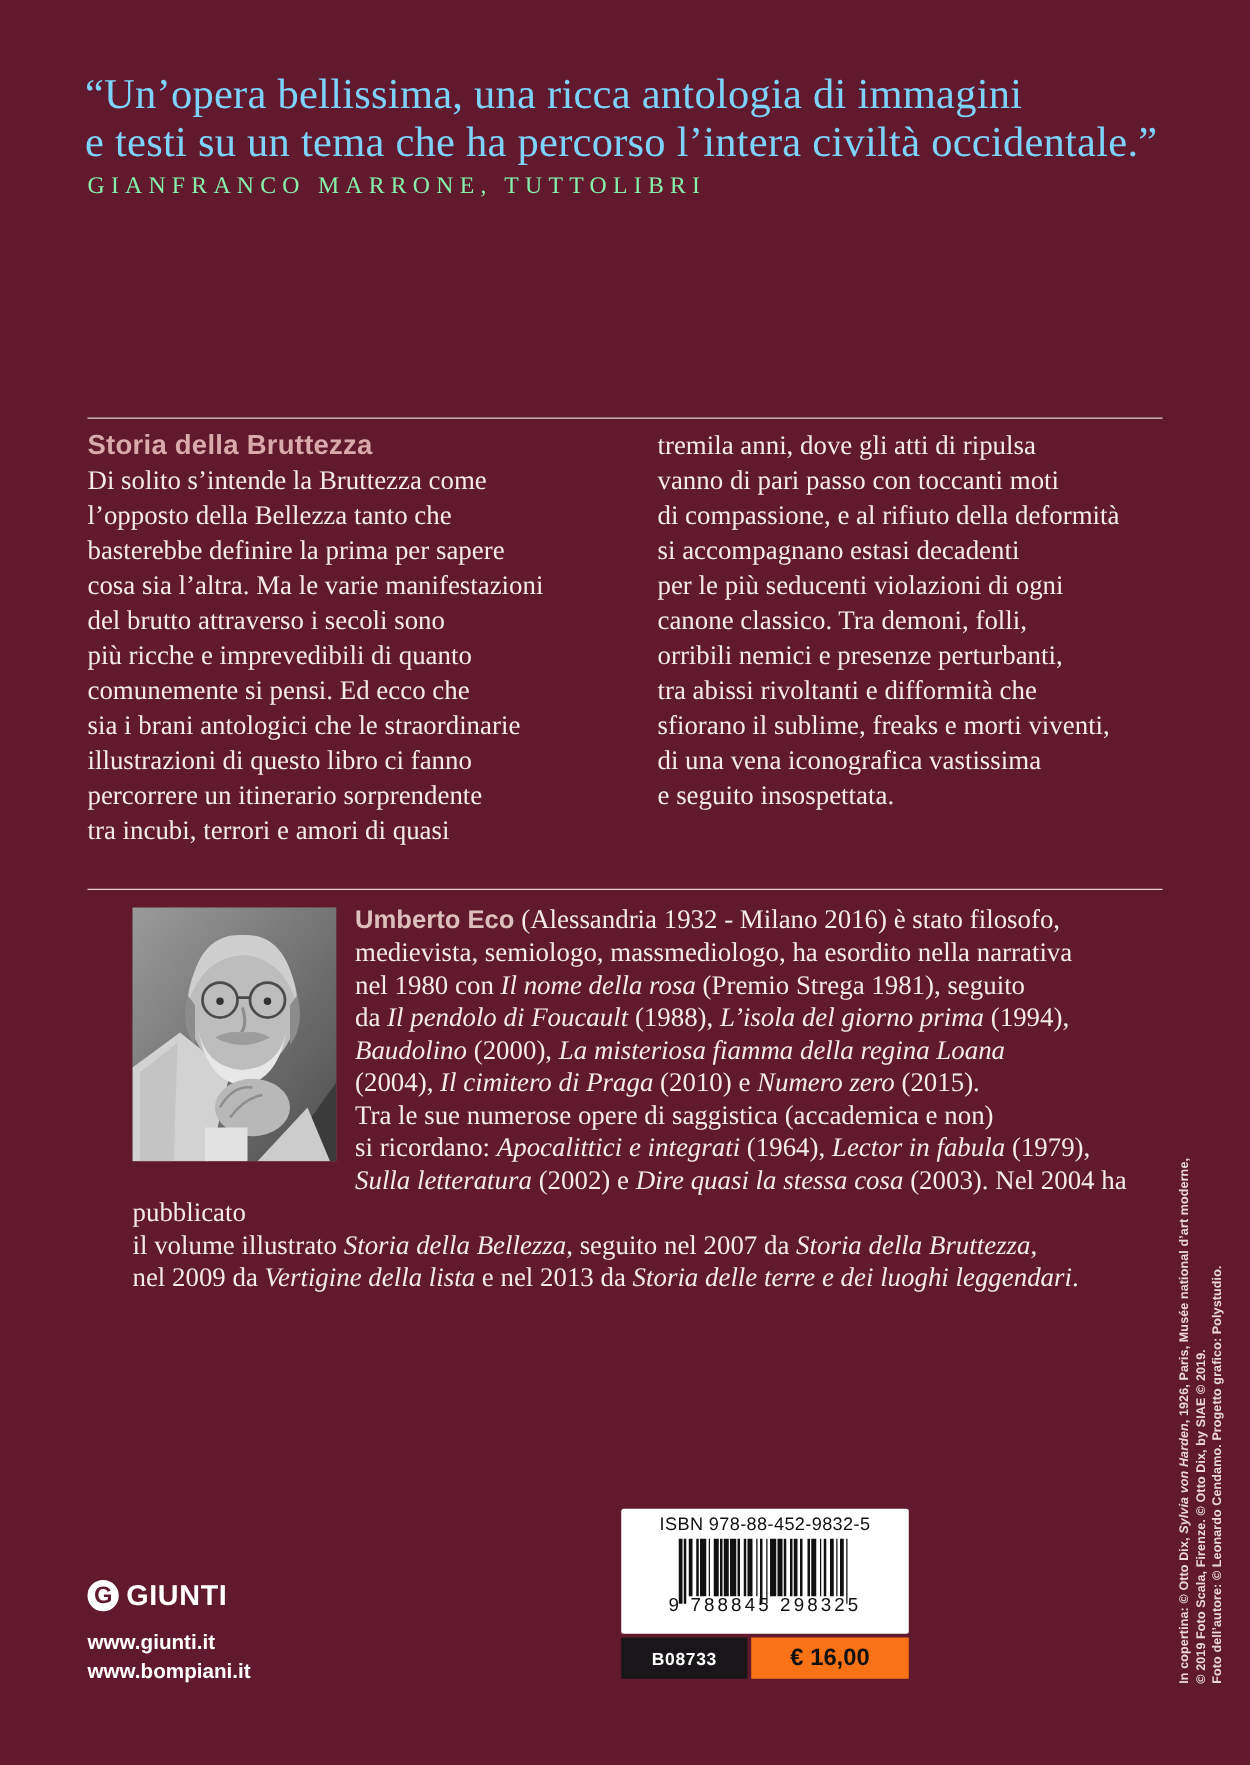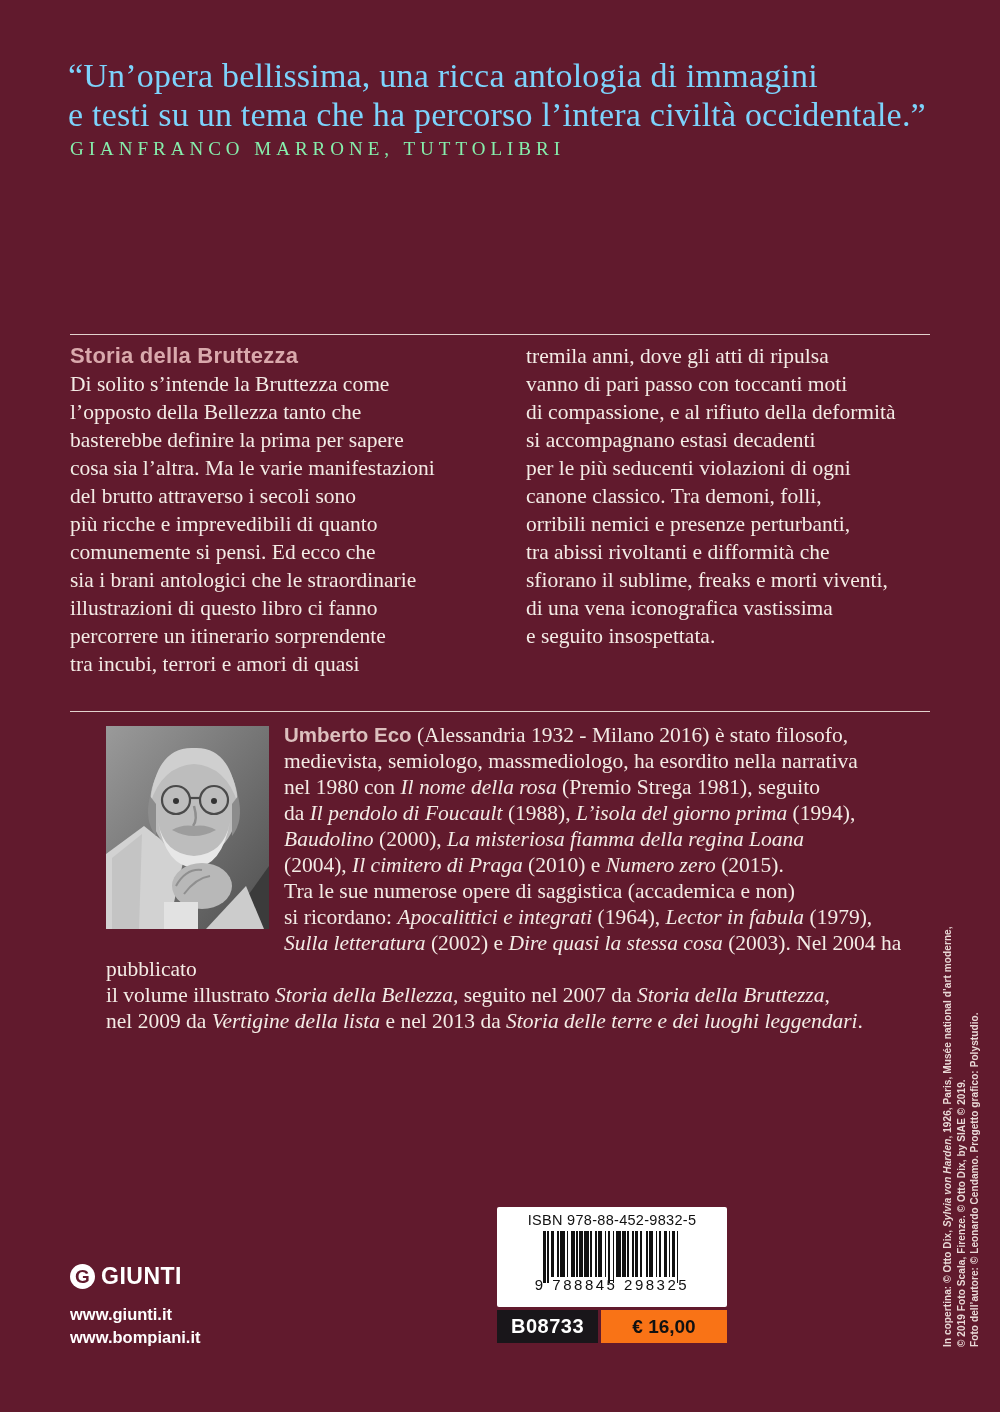--- a/index.html
+++ b/index.html
@@ -50,21 +50,21 @@
   
   .isbn-box{position:absolute;left:497px;top:1207px;width:230px;height:100px;background:#ffffff;
          border-radius:2px;text-align:center;font-family:"Liberation Sans",sans-serif;}
   .isbn-label{font-size:14.5px;color:#111;padding-top:5px;letter-spacing:0.3px;}
   .bars{height:52px;margin:3px 12px 0;display:flex;align-items:flex-start;justify-content:center;}
   .bars span{display:inline-block;}
   .digits{font-size:15px;letter-spacing:2.5px;color:#111;margin-top:-7px;position:relative;}
   .code-strip{position:absolute;left:497px;top:1310px;width:230px;height:33px;display:flex;gap:3px;
          font-family:"Liberation Sans",sans-serif;font-weight:bold;}
   .code-black{background:#19161A;color:#fff;width:101px;display:flex;align-items:center;
-         justify-content:center;font-size:20px;letter-spacing:0.5px;}
+         justify-content:center;font-size:14px;letter-spacing:0.5px;}
   .price-white{background:#f97316;color:#111;flex:1;display:flex;align-items:center;
          justify-content:center;font-size:19px;}
 </style>
 </head>
 <body>
 
 <div class="page">
 
   <div class="quote">
       <div class="line">“Un’opera bellissima, una ricca antologia di immagini</div>

